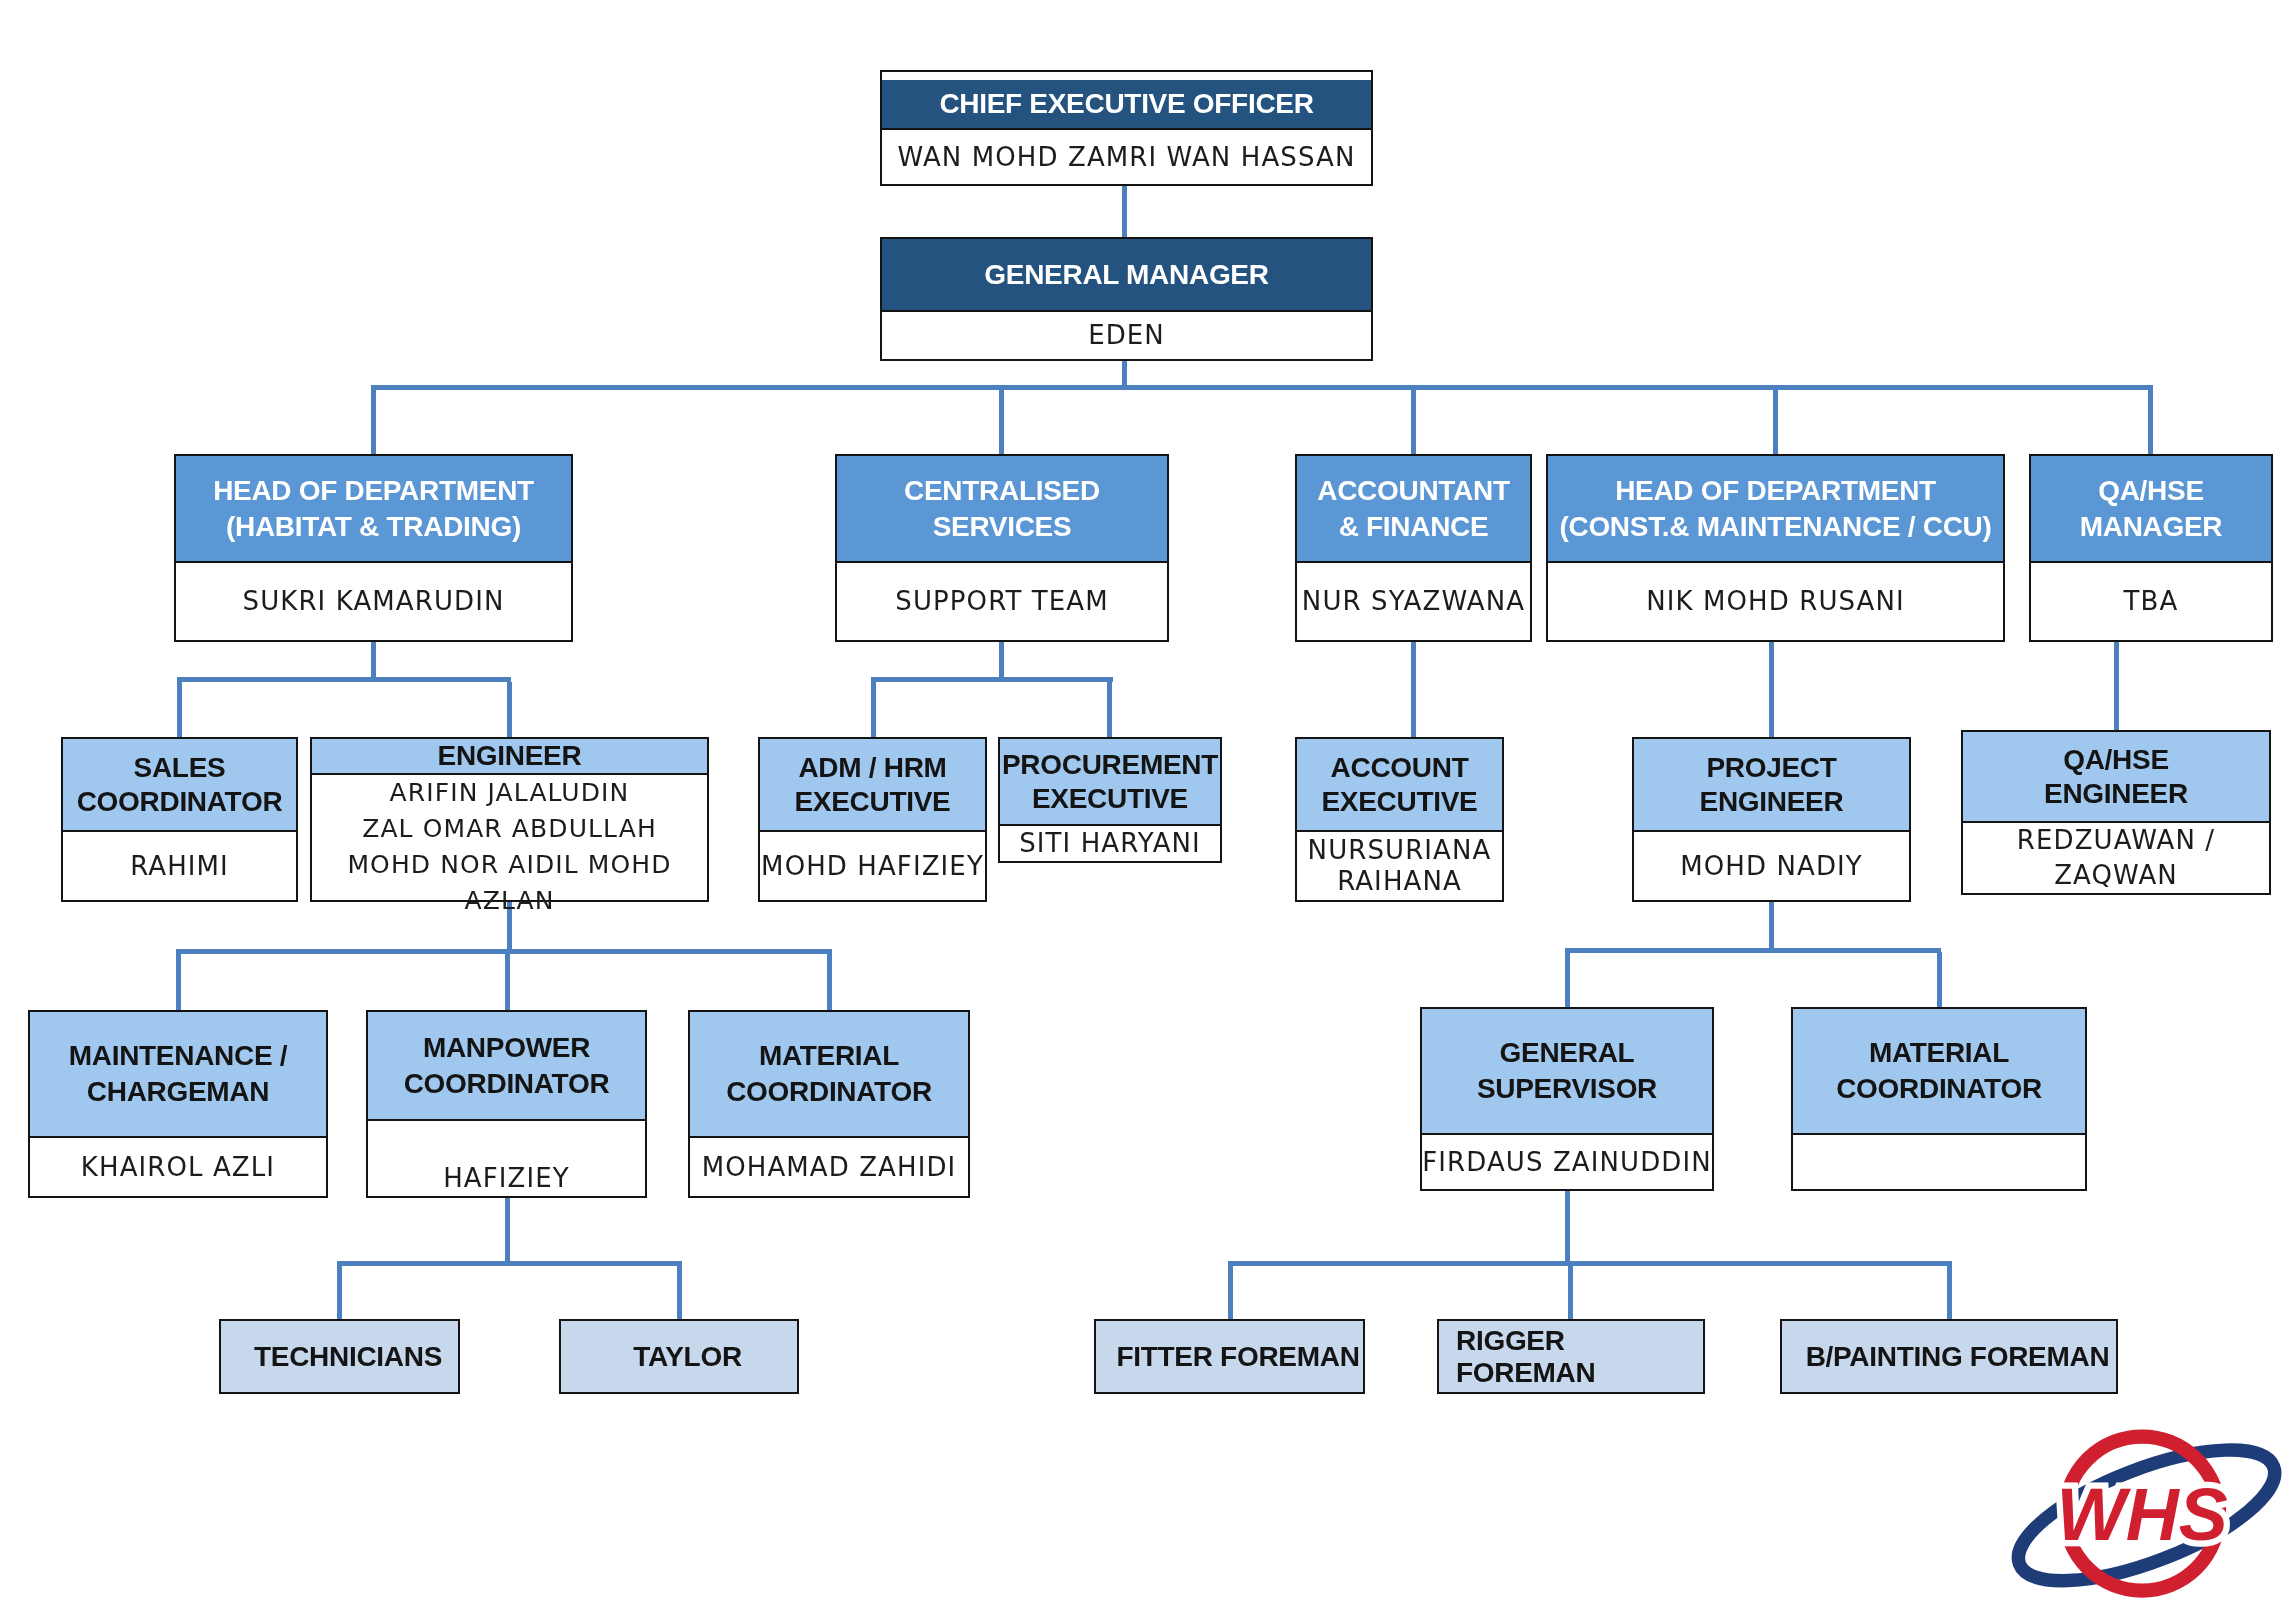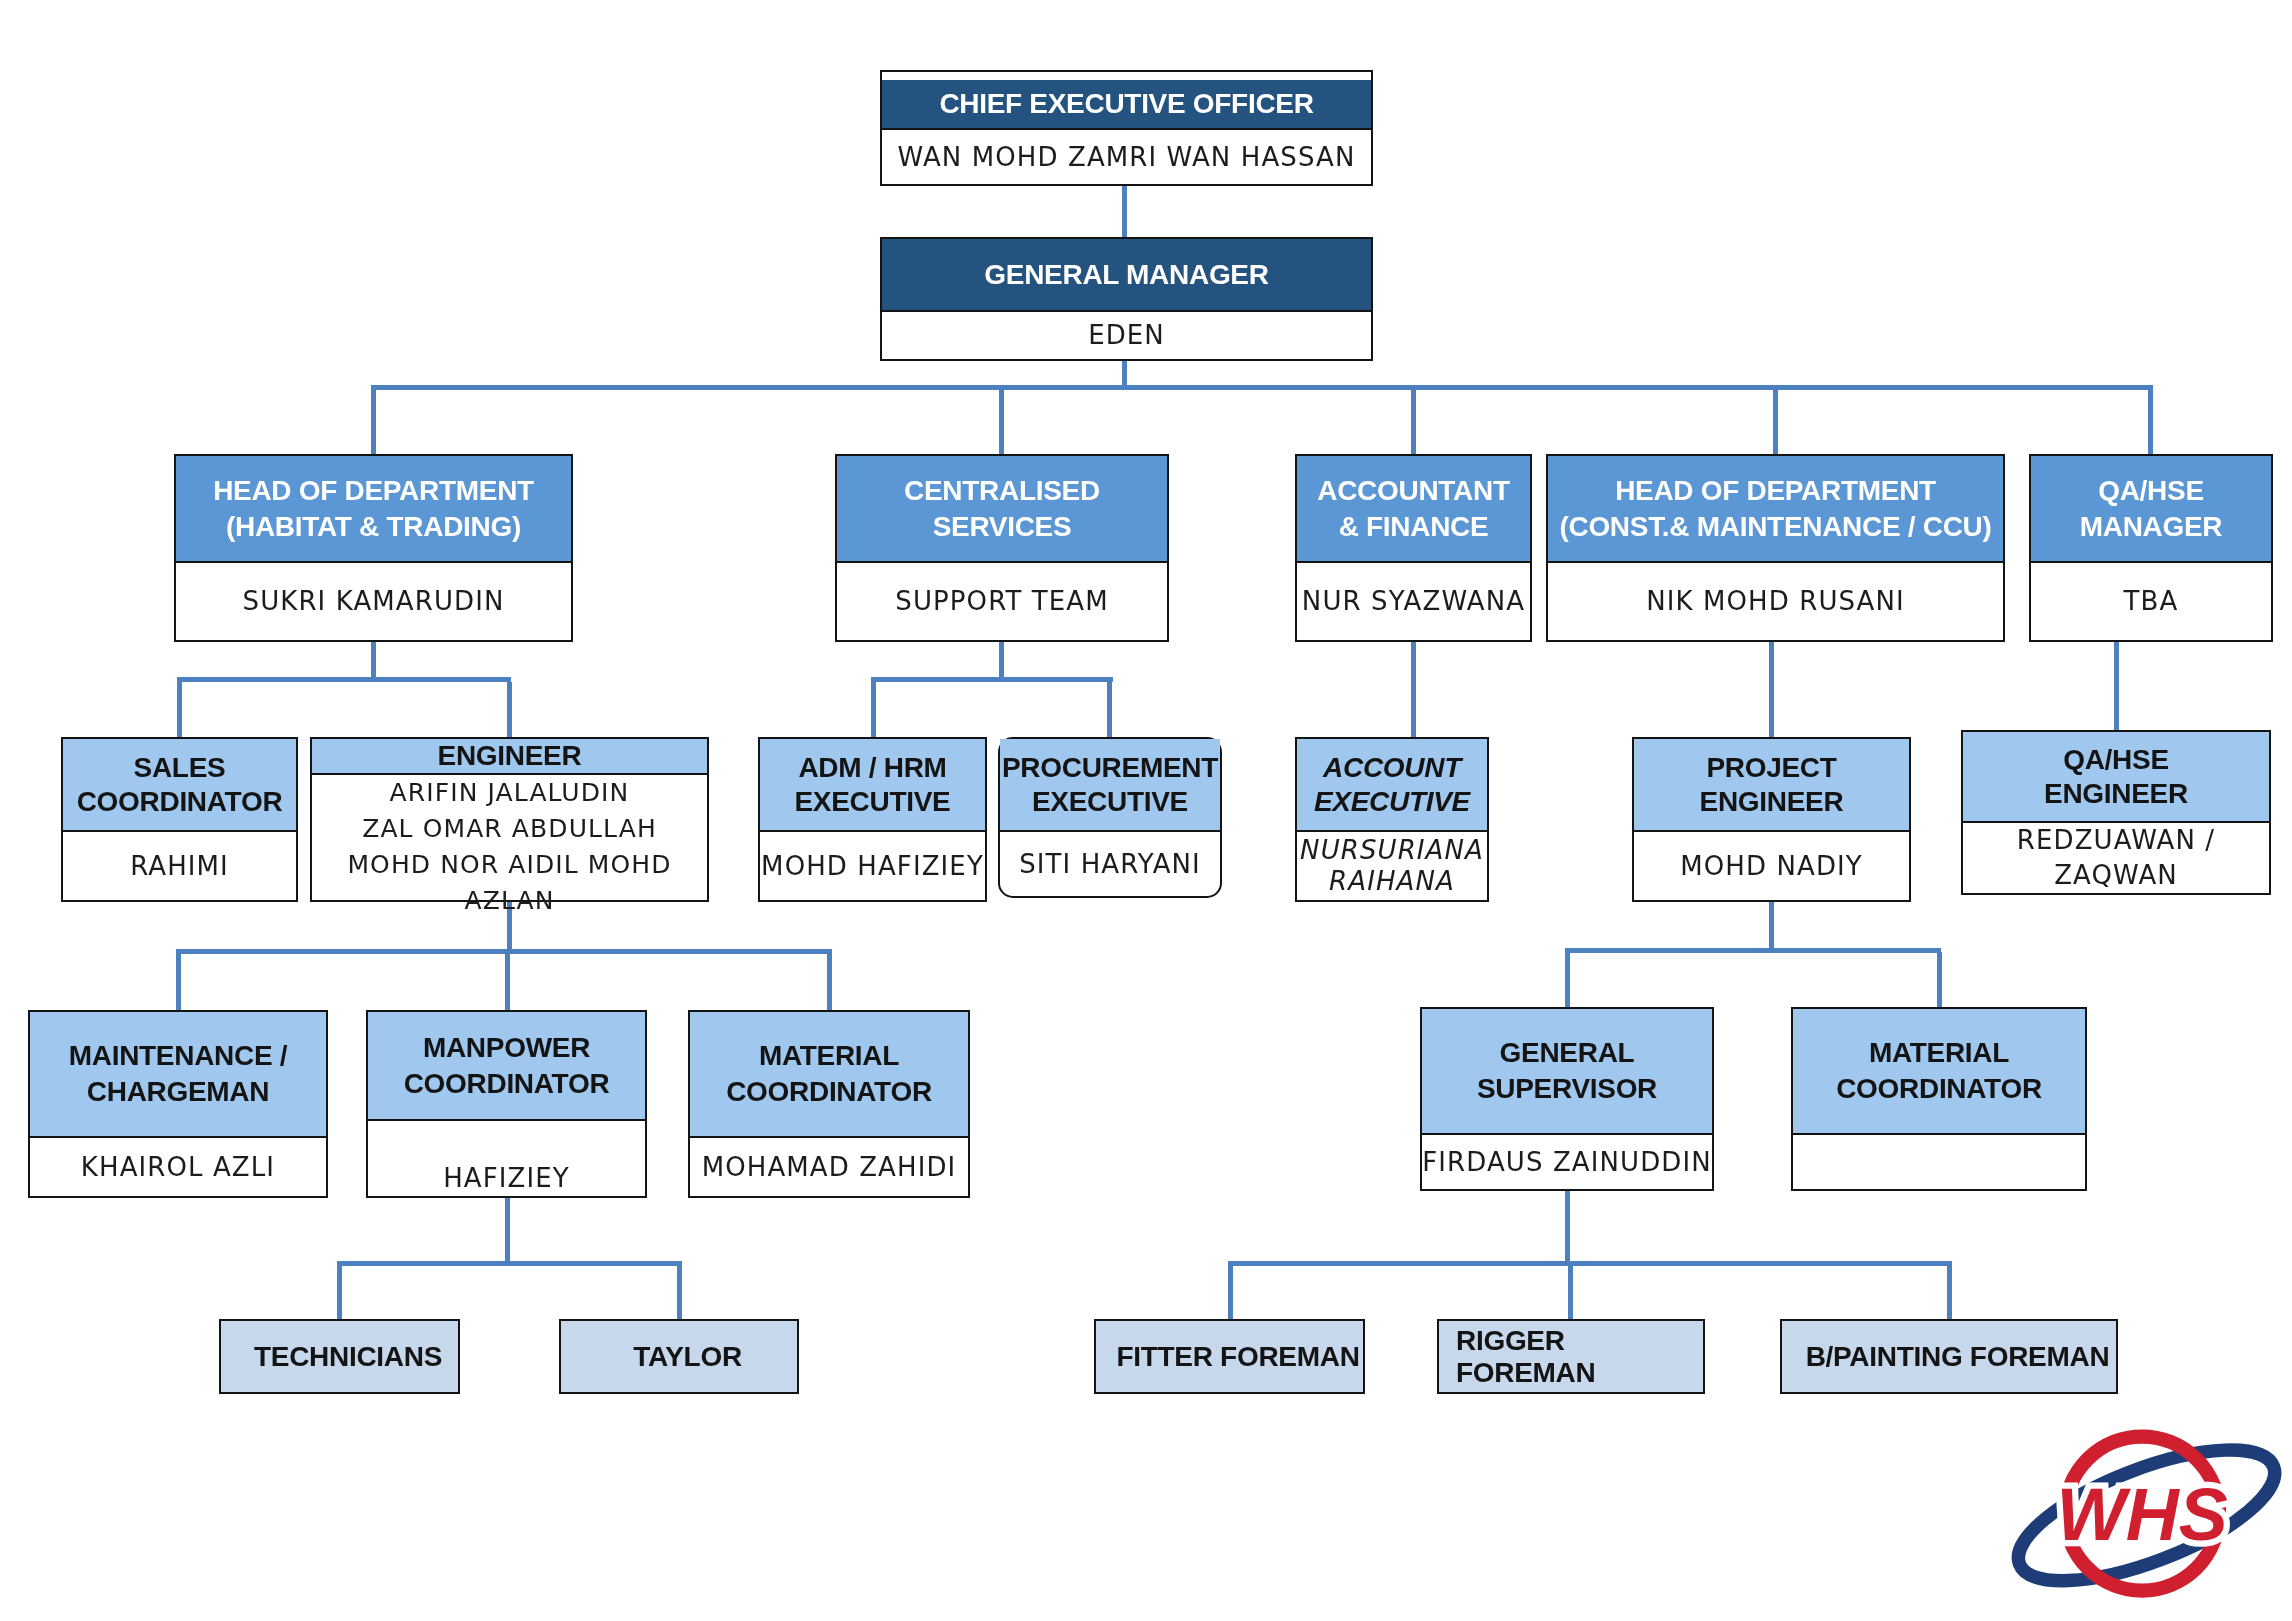--- a/index.html
+++ b/index.html
@@ -57,22 +57,22 @@
   #n-accountant   { left:1295px; top:454px;  width:237px; height:188px; }
   #n-hod-const    { left:1546px; top:454px;  width:459px; height:188px; }
   #n-qahse-mgr    { left:2029px; top:454px;  width:244px; height:188px; }
   .row2 .hdr      { height:107px; }
 
   #n-sales        { left:61px;   top:737px;  width:237px; height:165px; }
   #n-engineer     { left:310px;  top:737px;  width:399px; height:165px; }
   #n-engineer .hdr{ height:52px; }
   #n-engineer .bdy span { line-height:36px; font-size:25px; }
   #n-adm-hrm      { left:758px;  top:737px;  width:229px; height:165px; }
-  #n-procurement  { left:998px; top:737px;  width:224px; height:161px;border-radius:15px; }
-  #n-account-exec { left:1295px; top:737px;  width:194px; height:165px;font-style:italic; }
+  #n-procurement  { left:998px; top:737px;  width:224px; height:126px; }
+  #n-account-exec { left:1295px; top:737px;  width:209px; height:165px; }
   #n-account-exec .bdy span { line-height:31px; }
   #n-project-eng  { left:1632px; top:737px;  width:279px; height:165px; }
   #n-qahse-eng    { left:1961px; top:730px;  width:310px; height:165px; }
   .row3 .hdr      { height:93px; }
   .row3 .hdr span { line-height:34px; }
 
   #n-maint-chargeman { left:28px;  top:1010px; width:300px; height:188px; }
   #n-manpower        { left:366px; top:1010px; width:281px; height:188px;gap:40px; }
   #n-material-left   { left:688px; top:1010px; width:282px; height:188px; }
   #n-gen-supervisor  { left:1420px; top:1007px; width:294px; height:184px; }

